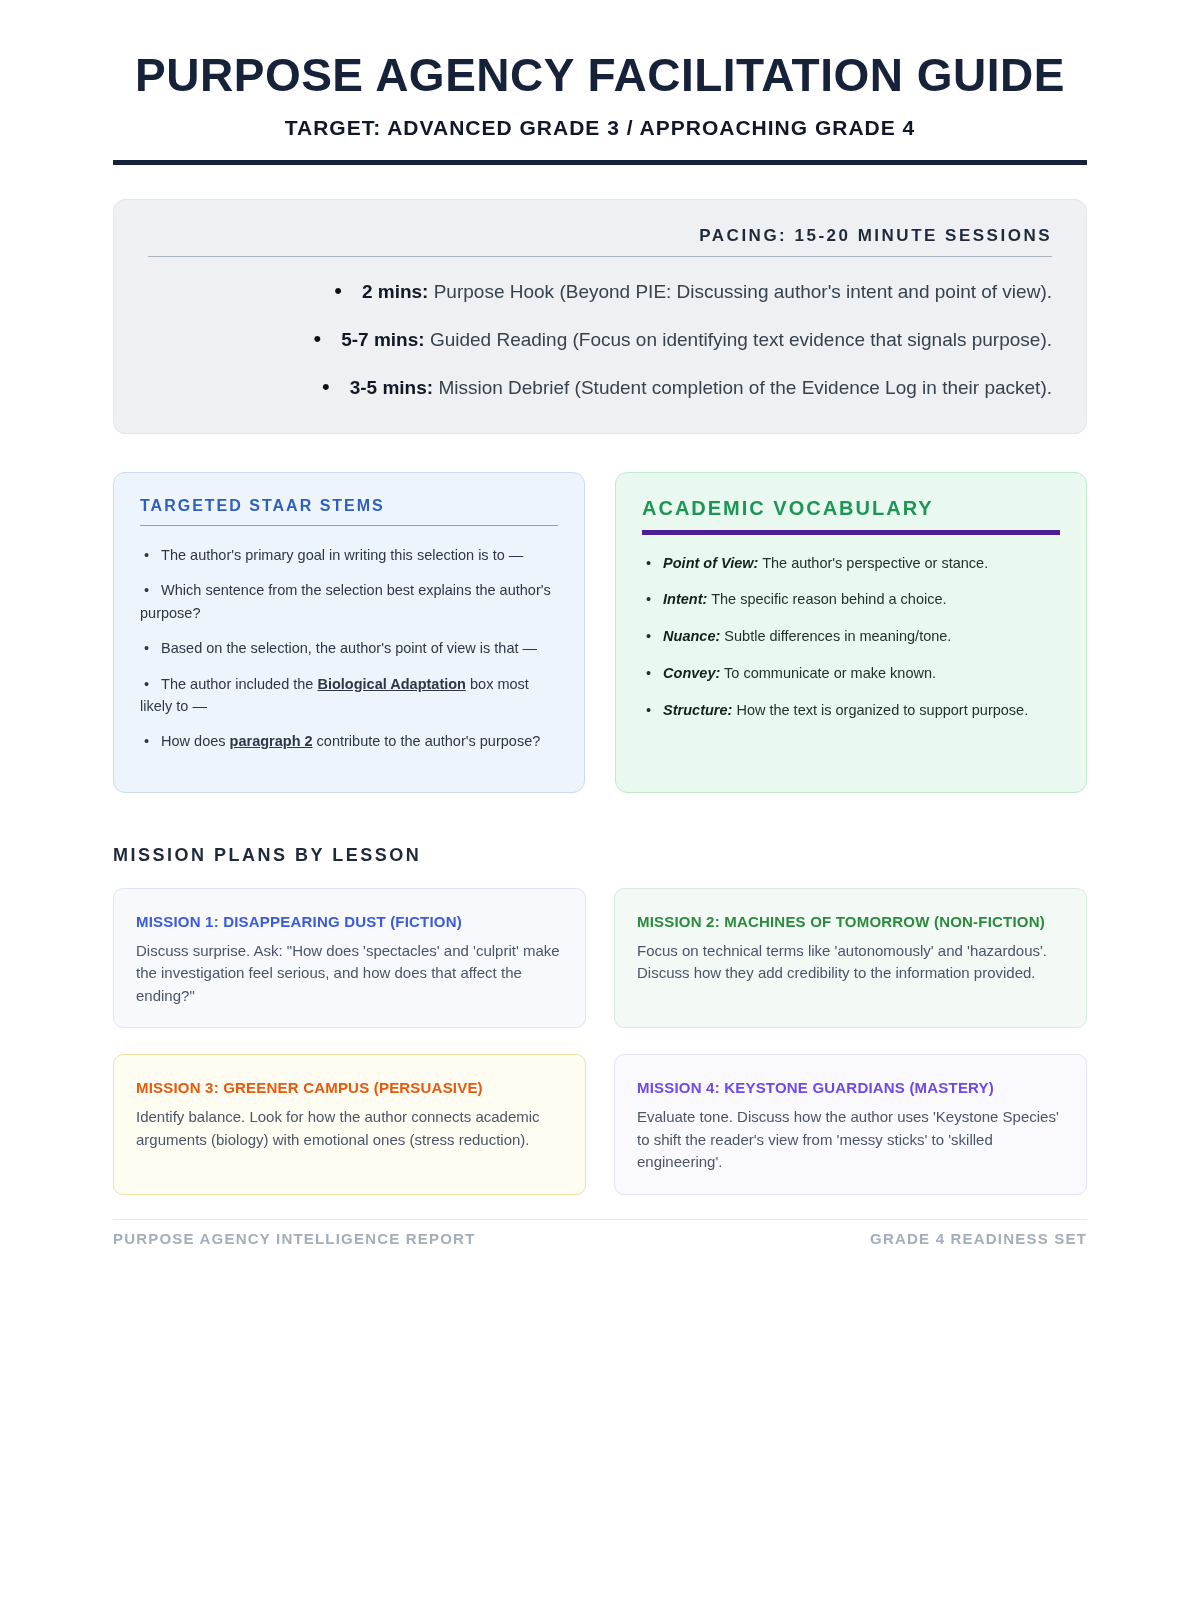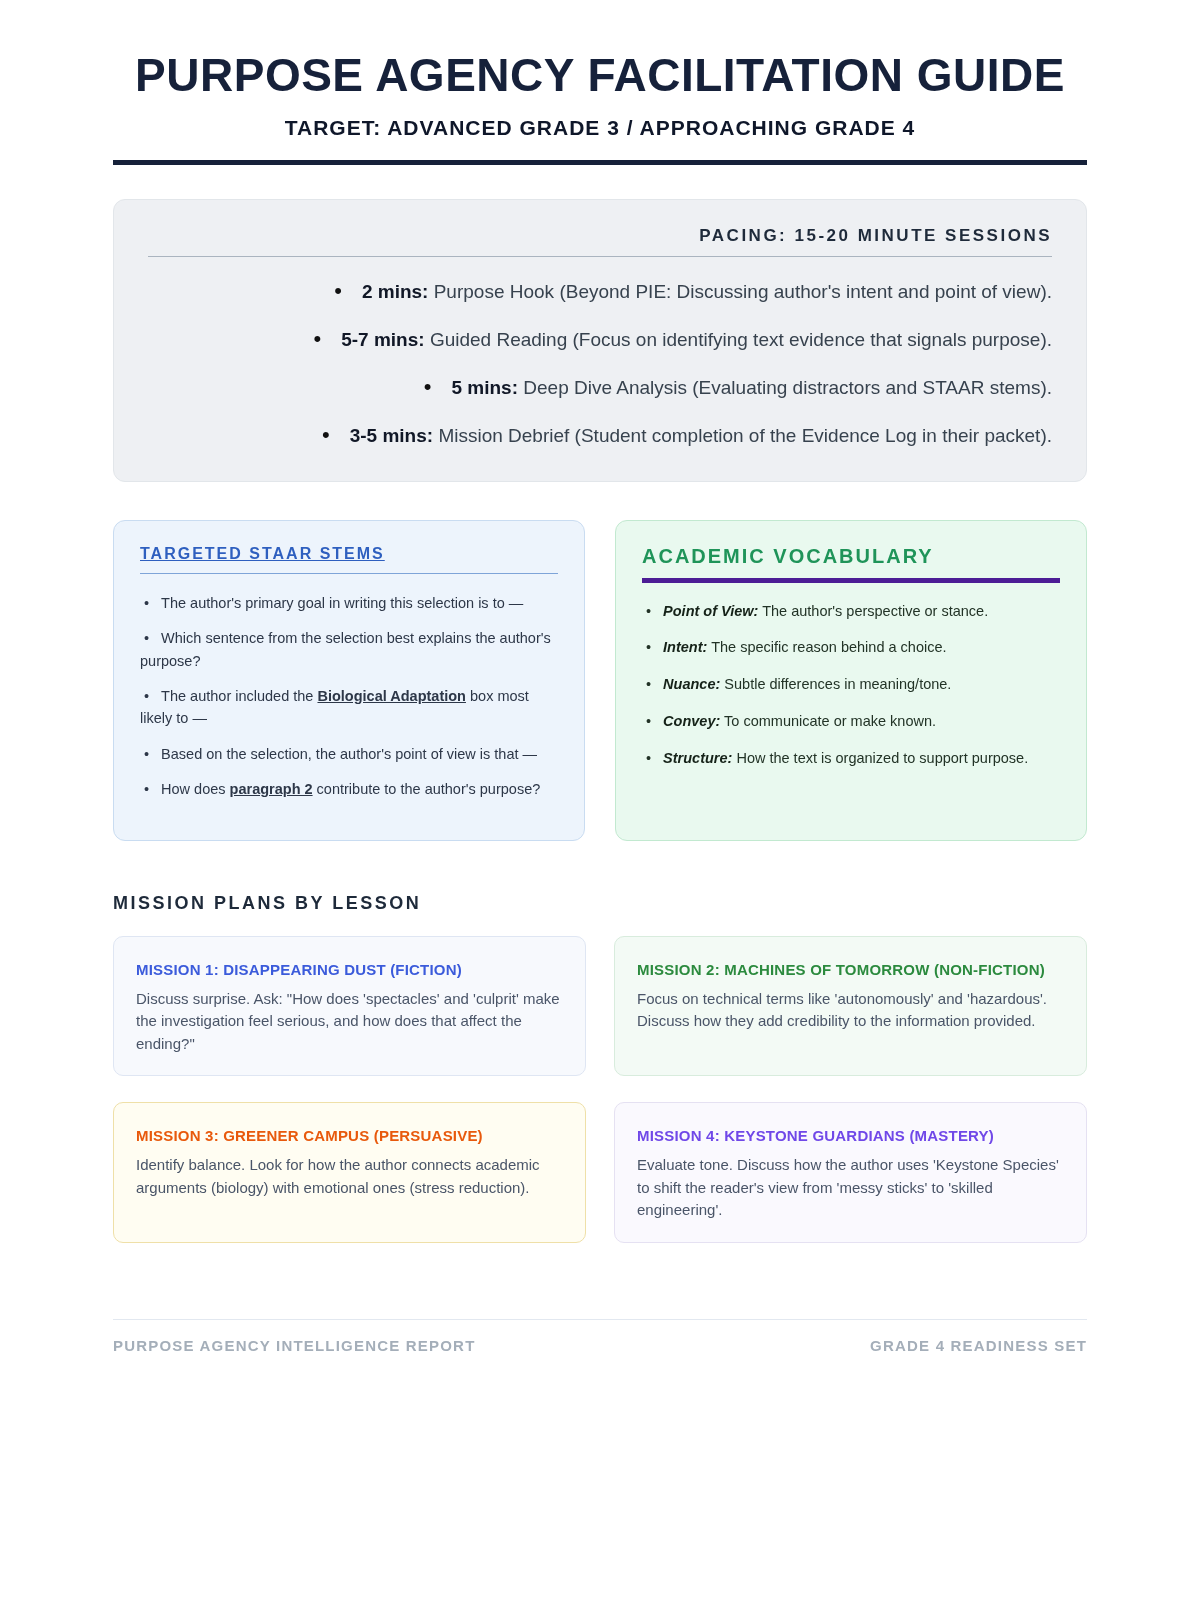--- a/index.html
+++ b/index.html
@@ -92,21 +92,20 @@
     background: #e9f9ef;
     border: 1px solid #c2e9d0;
   }
   .stems-heading {
     font-size: 16px;
     font-weight: 700;
     letter-spacing: 2px;
     color: #2e5fbf;
     padding-bottom: 10px;
     border-bottom: 1px solid #7ea4d8;
-    text-decoration: underline;
   }
   .vocab-heading {
     font-size: 20px;
     font-weight: 700;
     letter-spacing: 2px;
     color: #1f9459;
     padding-bottom: 10px;
     border-bottom: 5px solid #4c1d95;
   }
   .stems-list, .vocab-list { margin-top: 18px; list-style: none; }
@@ -171,23 +170,23 @@
   .mission-1 .mission-title { color: #3b5bdb; }
   .mission-2 { background: #f3faf5; border-color: #d8ecdd; }
   .mission-2 .mission-title { color: #2b8a3e; }
   .mission-3 { background: #fffdf2; border-color: #efe0a8; }
   .mission-3 .mission-title { color: #e8590c; }
   .mission-4 { background: #faf9fe; border-color: #e5e1f2; }
   .mission-4 .mission-title { color: #7048e8; }
 
   
   .footer {
-    margin-top: 76px;
+    margin-top: 24px;
     border-top: 1px solid #e2e8f0;
-    padding-top: 17px;
+    padding-top: 10px;
     display: flex;
     justify-content: space-between;
   }
   .footer span {
     font-size: 15px;
     font-weight: 700;
     letter-spacing: 1.2px;
     color: #a4aeb9;
   }
 </style>
@@ -200,34 +199,33 @@
     <div class="page-title">PURPOSE AGENCY FACILITATION GUIDE</div>
     <div class="page-subtitle">TARGET: ADVANCED GRADE 3 / APPROACHING GRADE 4</div>
     <hr class="header-rule">
   </div>
 
   <div class="pacing-panel">
     <div class="panel-heading">PACING: 15-20 MINUTE SESSIONS</div>
     <ul class="pacing-list">
       <li><span class="pacing-time">2 mins:</span><span> Purpose Hook (Beyond PIE: Discussing author's intent and point of view).</span></li>
       <li><span class="pacing-time">5-7 mins:</span><span> Guided Reading (Focus on identifying text evidence that signals purpose).</span></li>
-      <li><span class="pacing-time">5 mins:</span><span> Deep Dive Analysis (Evaluating distractors and STAAR stems).</span></li>
       <li><span class="pacing-time">3-5 mins:</span><span> Mission Debrief (Student completion of the Evidence Log in their packet).</span></li>
     </ul>
   </div>
 
   <div class="columns">
 
     <div class="col-panel stems-panel">
       <div class="stems-heading">TARGETED STAAR STEMS</div>
       <ul class="stems-list">
         <li><span>The author's primary goal in writing this selection is to —</span><span class="stem-emph"></span><span></span></li>
         <li><span>Which sentence from the selection best explains the author's purpose?</span><span class="stem-emph"></span><span></span></li>
+        <li><span>Based on the selection, the author's point of view is that —</span><span class="stem-emph"></span><span></span></li>
         <li><span>The author included the </span><span class="stem-emph">Biological Adaptation</span><span> box most likely to —</span></li>
-        <li><span>Based on the selection, the author's point of view is that —</span><span class="stem-emph"></span><span></span></li>
         <li><span>How does </span><span class="stem-emph">paragraph 2</span><span> contribute to the author's purpose?</span></li>
       </ul>
     </div>
 
     <div class="col-panel vocab-panel">
       <div class="vocab-heading">ACADEMIC VOCABULARY</div>
       <ul class="vocab-list">
         <li><span class="vocab-term">Point of View:</span><span> The author's perspective or stance.</span></li>
         <li><span class="vocab-term">Intent:</span><span> The specific reason behind a choice.</span></li>
         <li><span class="vocab-term">Nuance:</span><span> Subtle differences in meaning/tone.</span></li>

